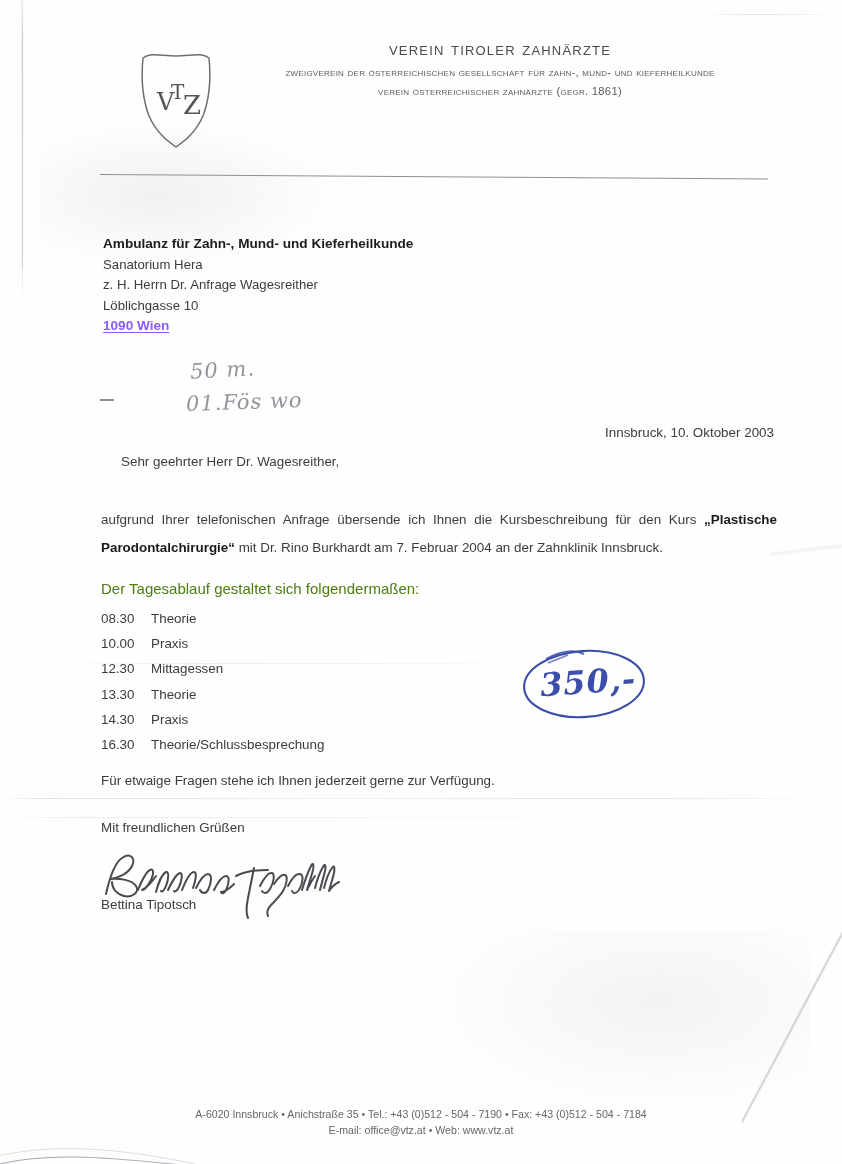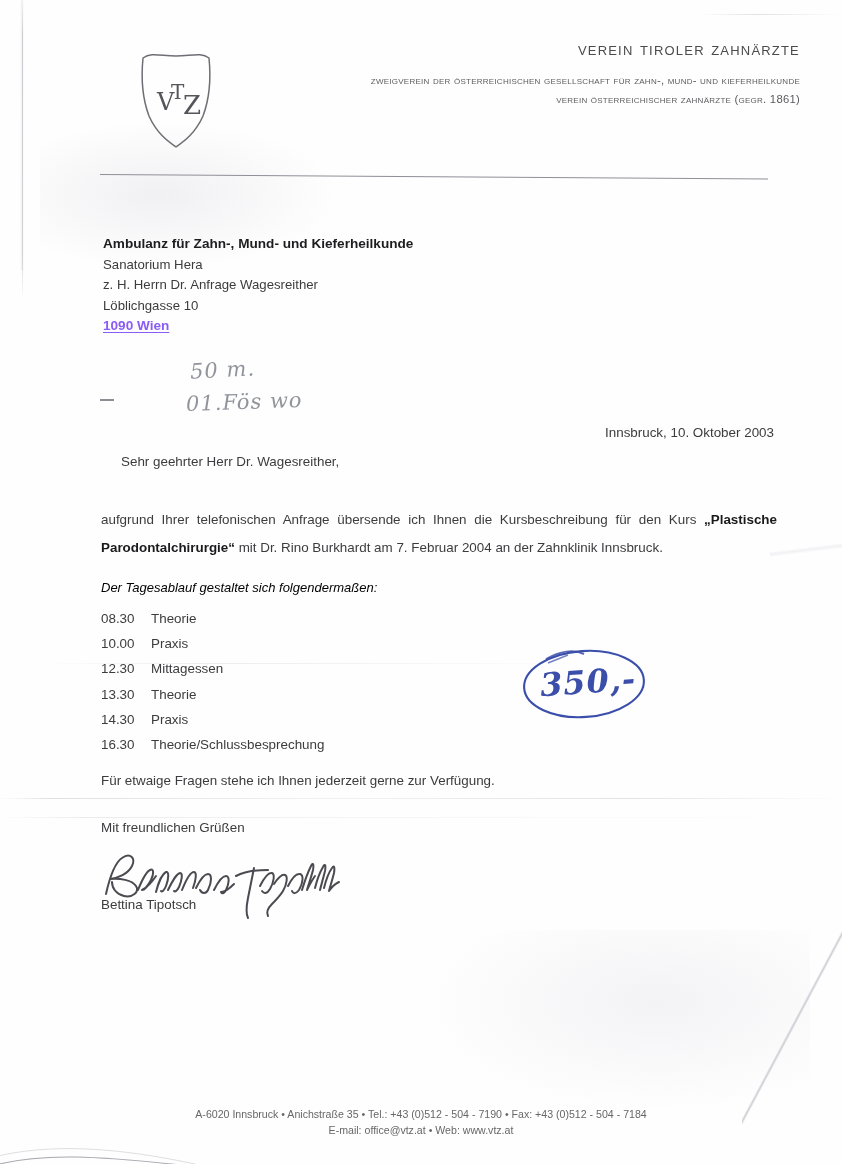--- a/index.html
+++ b/index.html
@@ -73,33 +73,33 @@
   }
   .logo-shield {
     position: absolute;
     left: 133px; top: 12px;
     width: 86px; height: 100px;
   }
   .head-text {
     position: absolute;
     left: 200px; top: 0;
     width: 600px;
-    text-align: right;
+    text-align: center;
   }
   .org-title {
     font-size: 19px;
     letter-spacing: 1.2px;
     color: #4b4b4d;
     font-variant: small-caps;
     text-transform: lowercase;
     white-space: nowrap;
   }
   .org-title::first-letter { font-size: 19px; }
   .org-sub1 {
-    margin-top: 14px;
+    margin-top: 6px;
     font-size: 11.3px;
     letter-spacing: .25px;
     color: #5c5c5f;
     font-variant: small-caps;
     text-transform: lowercase;
     white-space: nowrap;
   }
   .org-sub2 {
     margin-top: 7px;
     font-size: 11.3px;
@@ -185,24 +185,23 @@
     line-height: 28px;
     color: #3c3c3e;
     text-align: justify;
     text-justify: inter-word;
   }
   .para-main b { color: #1a1a1c; font-weight: bold; }
 
   .schedule-intro {
     position: absolute;
     left: 101px; top: 580px;
-    font-size: 13px;
-    color: #000000;
-    white-space: nowrap;
-    font-style: italic;
+    font-size: 15px;
+    color: #4d7c0f;
+    white-space: nowrap;
   }
   .schedule-list {
     position: absolute;
     left: 101px; top: 606px;
     font-size: 13.4px;
     color: #3c3c3e;
   }
   .sched-row {
     display: flex;
     height: 25.2px;

